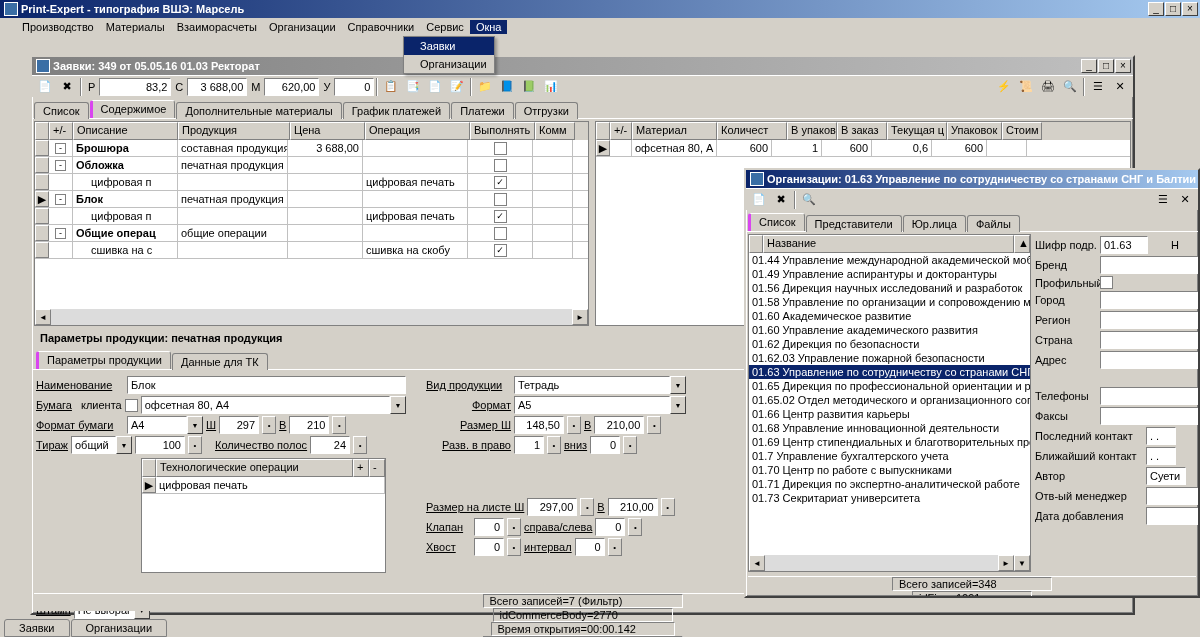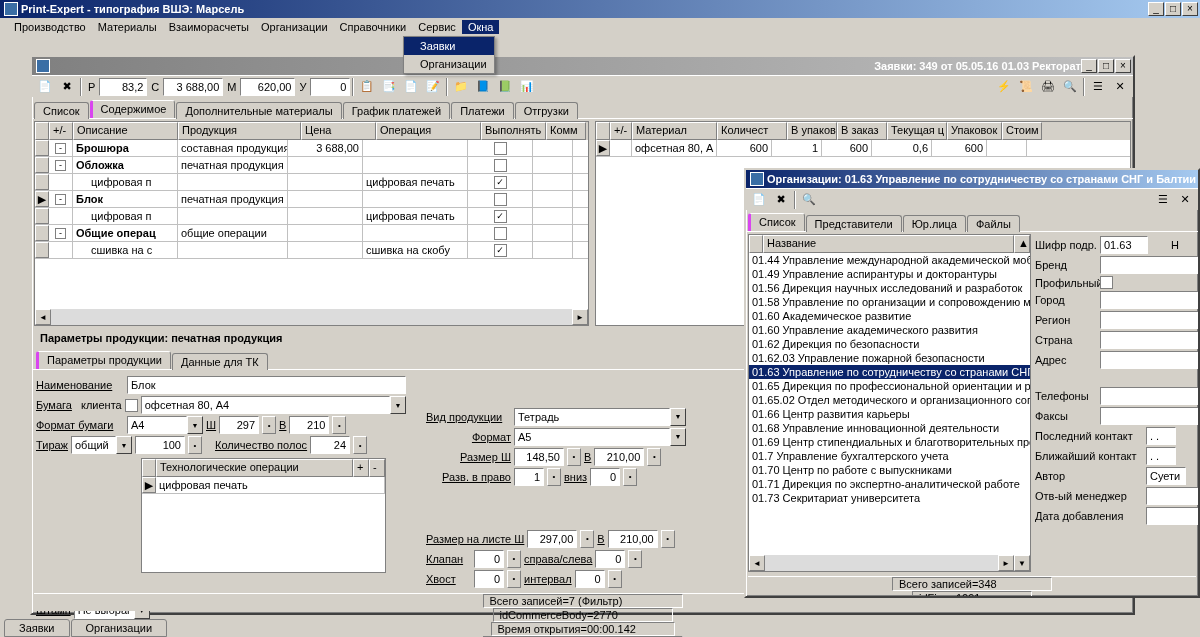--- a/index.html
+++ b/index.html
@@ -1,27 +1,27 @@
 <!DOCTYPE html>
 <html><head>
 <meta charset="utf-8">
 <style>
   * { box-sizing: border-box; margin: 0; padding: 0; font-family: Tahoma, Arial, sans-serif; font-size: 11px; }
   body { background: #d4d0c8; width: 1200px; height: 637px; overflow: hidden; position: relative; color: #000; }
   
   
   .titlebar { background: linear-gradient(to right, #0a246a, #a6caf0); color: #fff; height: 18px; display: flex; align-items: center; padding: 0 2px 0 4px; }
-  .titlebar.inactive { background: linear-gradient(to right, #808080, #c0c0c0); text-align: right; }
+  .titlebar.inactive { background: linear-gradient(to right, #808080, #c0c0c0); }
   .titlebar .title-text { flex: 1; font-weight: bold; white-space: nowrap; overflow: hidden; }
   .titlebar .title-icon { width: 14px; height: 14px; background: #3a6ea5; margin-right: 3px; border: 1px solid #fff; }
   .win-btns { display: flex; gap: 1px; }
   .win-btn { width: 16px; height: 14px; background: #d4d0c8; border: 1px solid #fff; border-right-color: #404040; border-bottom-color: #404040; color: #000; display: flex; align-items: center; justify-content: center; font-family: Arial; font-size: 10px; line-height: 1; cursor: default; }
   
   
-  .menubar { background: #d4d0c8; height: 18px; display: flex; align-items: center; padding: 0 8px; }
+  .menubar { background: #d4d0c8; height: 18px; display: flex; align-items: center; padding: 0 16px; }
   .menubar .mitem { padding: 1px 6px; cursor: default; }
   .menubar .mitem:hover, .menubar .mitem.open { background: #0a246a; color: #fff; }
   .dropdown { position: absolute; background: #d4d0c8; border: 1px solid #808080; box-shadow: 2px 2px 3px rgba(0,0,0,0.3); z-index: 50; }
   .dropdown .ditem { padding: 3px 20px 3px 16px; cursor: default; white-space: nowrap; }
   .dropdown .ditem.sel { background: #0a246a; color: #fff; }
   
   
   .toolbar { background: #d4d0c8; height: 22px; display: flex; align-items: center; padding: 1px 2px; border-top: 1px solid #fff; }
   .tbtn { width: 22px; height: 20px; border: 1px solid #d4d0c8; margin: 0 0px; display: inline-flex; align-items: center; justify-content: center; cursor: default; }
   .tsep { width: 2px; height: 18px; border-left: 1px solid #808080; border-right: 1px solid #fff; margin: 0 2px; }
@@ -110,21 +110,21 @@
       <div class="win-btn">□</div>
       <div class="win-btn">×</div>
     </div>
   </div>
 
   <div class="toolbar">
     <div class="tbtn">📄</div>
     <div class="tbtn">✖</div>
     <div class="tsep"></div>
     <span class="tlabel">P</span>
-    <input class="tinput" style="width: 48px; text-align: right;" value="83,2">
+    <input class="tinput" style="width: 72px; text-align: right;" value="83,2">
     <span class="tlabel">С</span>
     <input class="tinput" style="width: 60px; text-align: right;" value="3 688,00">
     <span class="tlabel">М</span>
     <input class="tinput" style="width: 55px; text-align: right;" value="620,00">
     <span class="tlabel">У</span>
     <input class="tinput" style="width: 40px; text-align: right;" value="0">
     <div class="tsep"></div>
     <div class="tbtn">📋</div>
     <div class="tbtn">📑</div>
     <div class="tbtn">📄</div>
@@ -154,21 +154,21 @@
   </div>
   <div class="tabstrip-border"></div>
 
   <div style="display:flex; padding:2px;">
 
     <div class="grid" style="width:555px;">
       <div class="grid-head">
         <div class="gh" style="width:14px"></div>
         <div class="gh" style="width:24px">+/-</div>
         <div class="gh" style="width:105px">Описание</div>
-        <div class="gh" style="width:123px">Продукция</div>
+        <div class="gh" style="width:112px">Продукция</div>
         <div class="gh" style="width:75px">Цена</div>
         <div class="gh" style="width:105px">Операция</div>
         <div class="gh" style="width:65px">Выполнять</div>
         <div class="gh" style="width:40px">Комм</div>
       </div>
       <div class="grid-body" id="grid1-body">
           <div class="grow">
             <div class="row-ind"></div>
             <div class="gc" style="width:24px;justify-content:center">
               <span class="tree-btn">-</span>
@@ -298,21 +298,21 @@
     </div>
   </div>
 
   <div style="padding:4px 8px; font-weight:bold">Параметры продукции: печатная продукция</div>
   <div class="tabs" style="padding-left:4px">
     <div class="tab active">Параметры продукции</div>
     <div class="tab">Данные для ТК</div>
   </div>
   <div class="tabstrip-border"></div>
 
-  <div style="display:flex; padding:4px; gap:20px;align-items:center;">
+  <div style="display:flex; padding:4px; gap:20px;">
 
     <div style="width:370px">
       <div class="field-row">
         <span class="label u" style="width:88px">Наименование</span>
         <input class="inp" style="flex: 1 1 0%;" value="Блок">
       </div>
       <div class="field-row">
         <span class="label u" style="width:42px">Бумага</span>
         <span class="label">клиента</span>
         <span class="chk"></span>

